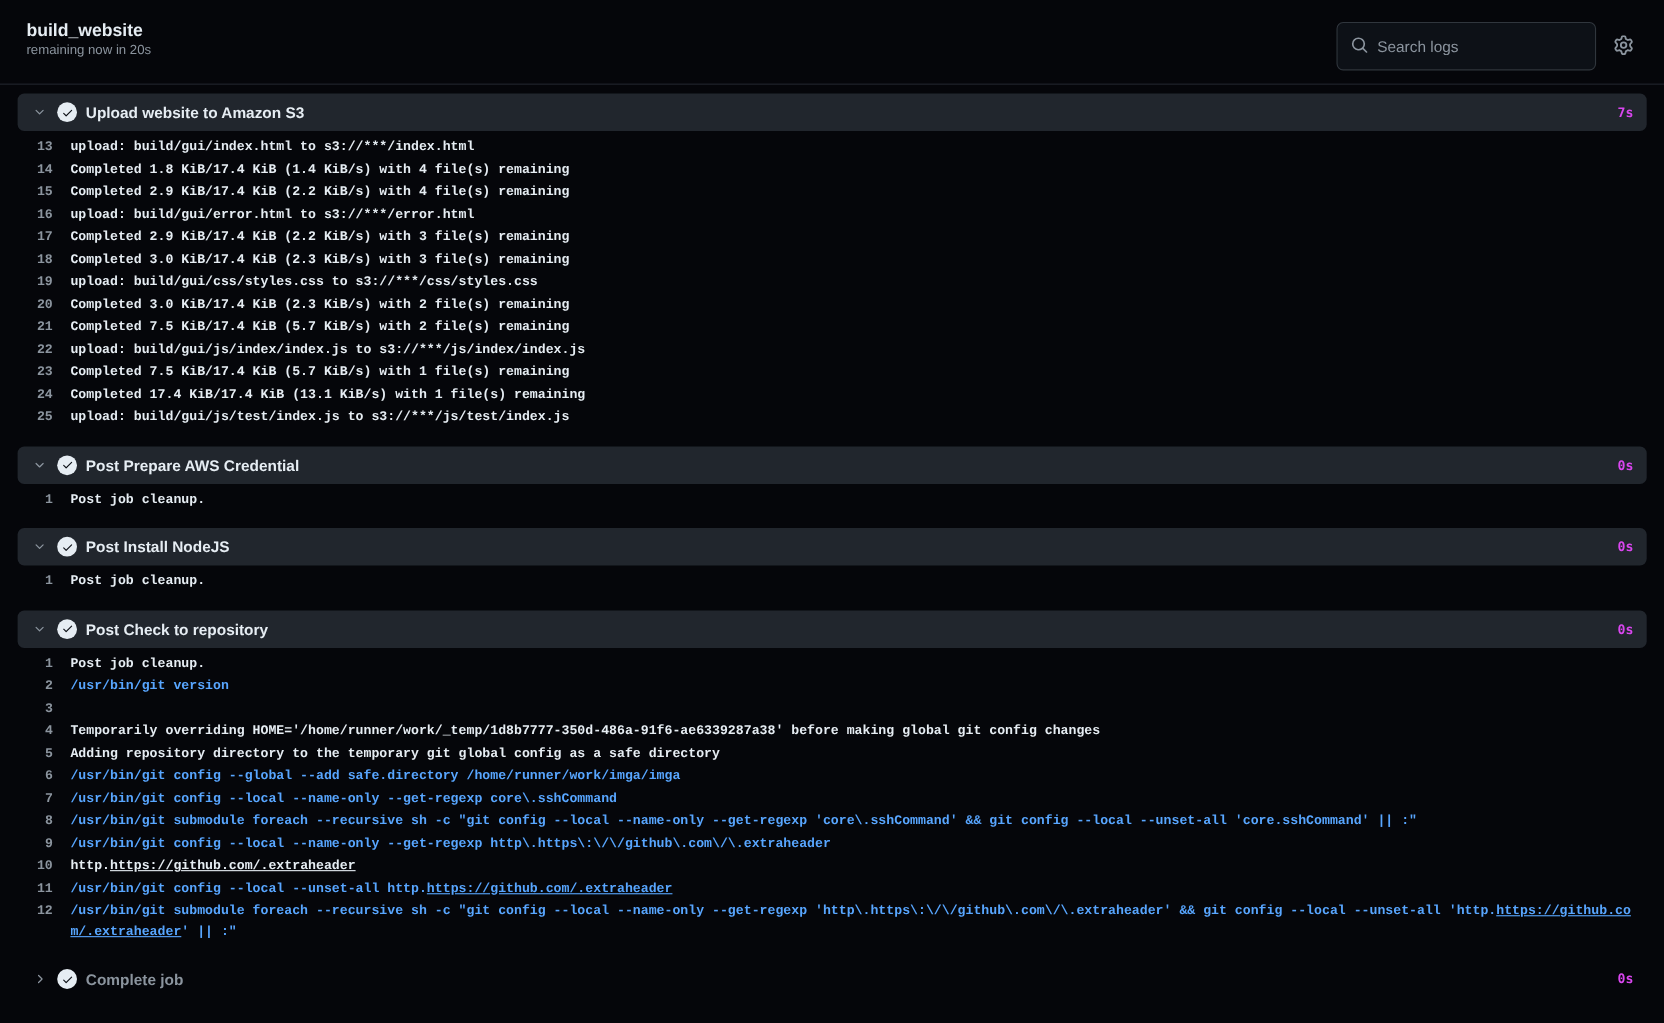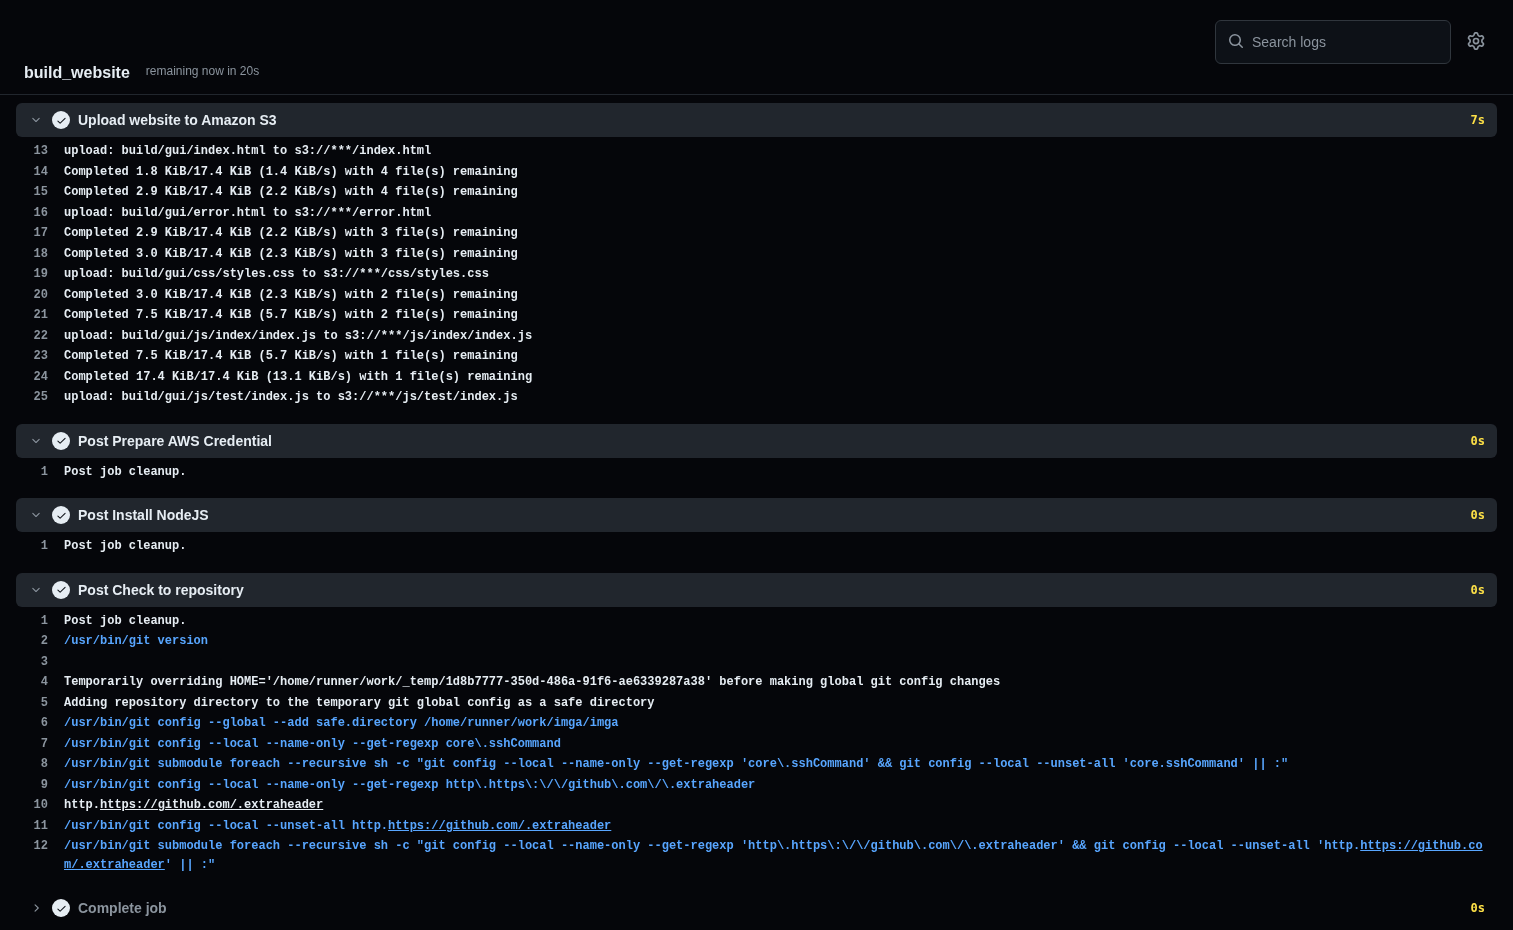--- a/index.html
+++ b/index.html
@@ -12,21 +12,21 @@
     height: 930px;
     overflow: hidden;
   }
   .header {
     display: flex;
     align-items: flex-start;
     justify-content: space-between;
     padding: 20px 24px 12px 24px;
     border-bottom: 1px solid #21262d;
   }
-  .header-left { display: flex; flex-direction: row; gap: 16px; margin-top: 44px; }
+  .header-left { display: flex; flex-direction: column; gap: 0; }
   .job-title { font-size: 16px; font-weight: 600; color: #e6edf3; }
   .job-subtitle { font-size: 12px; color: #8b949e; }
   .header-right { display: flex; align-items: center; gap: 12px; }
   .search-box {
     display: flex; align-items: center; gap: 8px;
     background: #0d1117; border: 1px solid #30363d; border-radius: 6px;
     padding: 6px 12px; width: 236px; height: 44px;
   }
   .search-box input {
     background: transparent; border: none; outline: none;
@@ -42,21 +42,21 @@
     padding: 8px 12px; cursor: pointer;
   }
   .step-header.collapsed-header { background: transparent; }
   .chevron { width: 16px; height: 16px; display:flex; align-items:center; justify-content:center; flex-shrink:0; }
   .check-circle {
     width: 18px; height: 18px; border-radius: 50%;
     background: #e6edf3; display:flex; align-items:center; justify-content:center; flex-shrink:0;
   }
   .step-title { flex: 1; color: #e6edf3; font-size: 14px; }
   .step-title.muted { color: #8b949e; }
-  .step-time { color: #fde047; font-size: 12px; font-family: ui-monospace, SFMono-Regular, "SF Mono", Consolas, monospace; }
+  .step-time { color: #d946ef; font-size: 12px; font-family: ui-monospace, SFMono-Regular, "SF Mono", Consolas, monospace; }
   .log-body { padding: 4px 0 8px 0; }
   .log-line { display: flex; align-items: flex-start; padding: 1px 0; font-family: ui-monospace, SFMono-Regular, "SF Mono", Consolas, "Liberation Mono", Menlo, monospace; font-size: 12px; line-height: 18.5px; }
   .line-no { width: 48px; text-align: right; padding-right: 16px; color: #8b949e; flex-shrink:0; user-select:none; }
   .line-text { color: #e6edf3; flex: 1; word-break: break-all; padding-right: 12px; }
   .line-text.cmd { color: #58a6ff; }
   .line-text a.u { color: inherit; text-decoration: underline; }
 </style>
 </head>
 <body>
 

